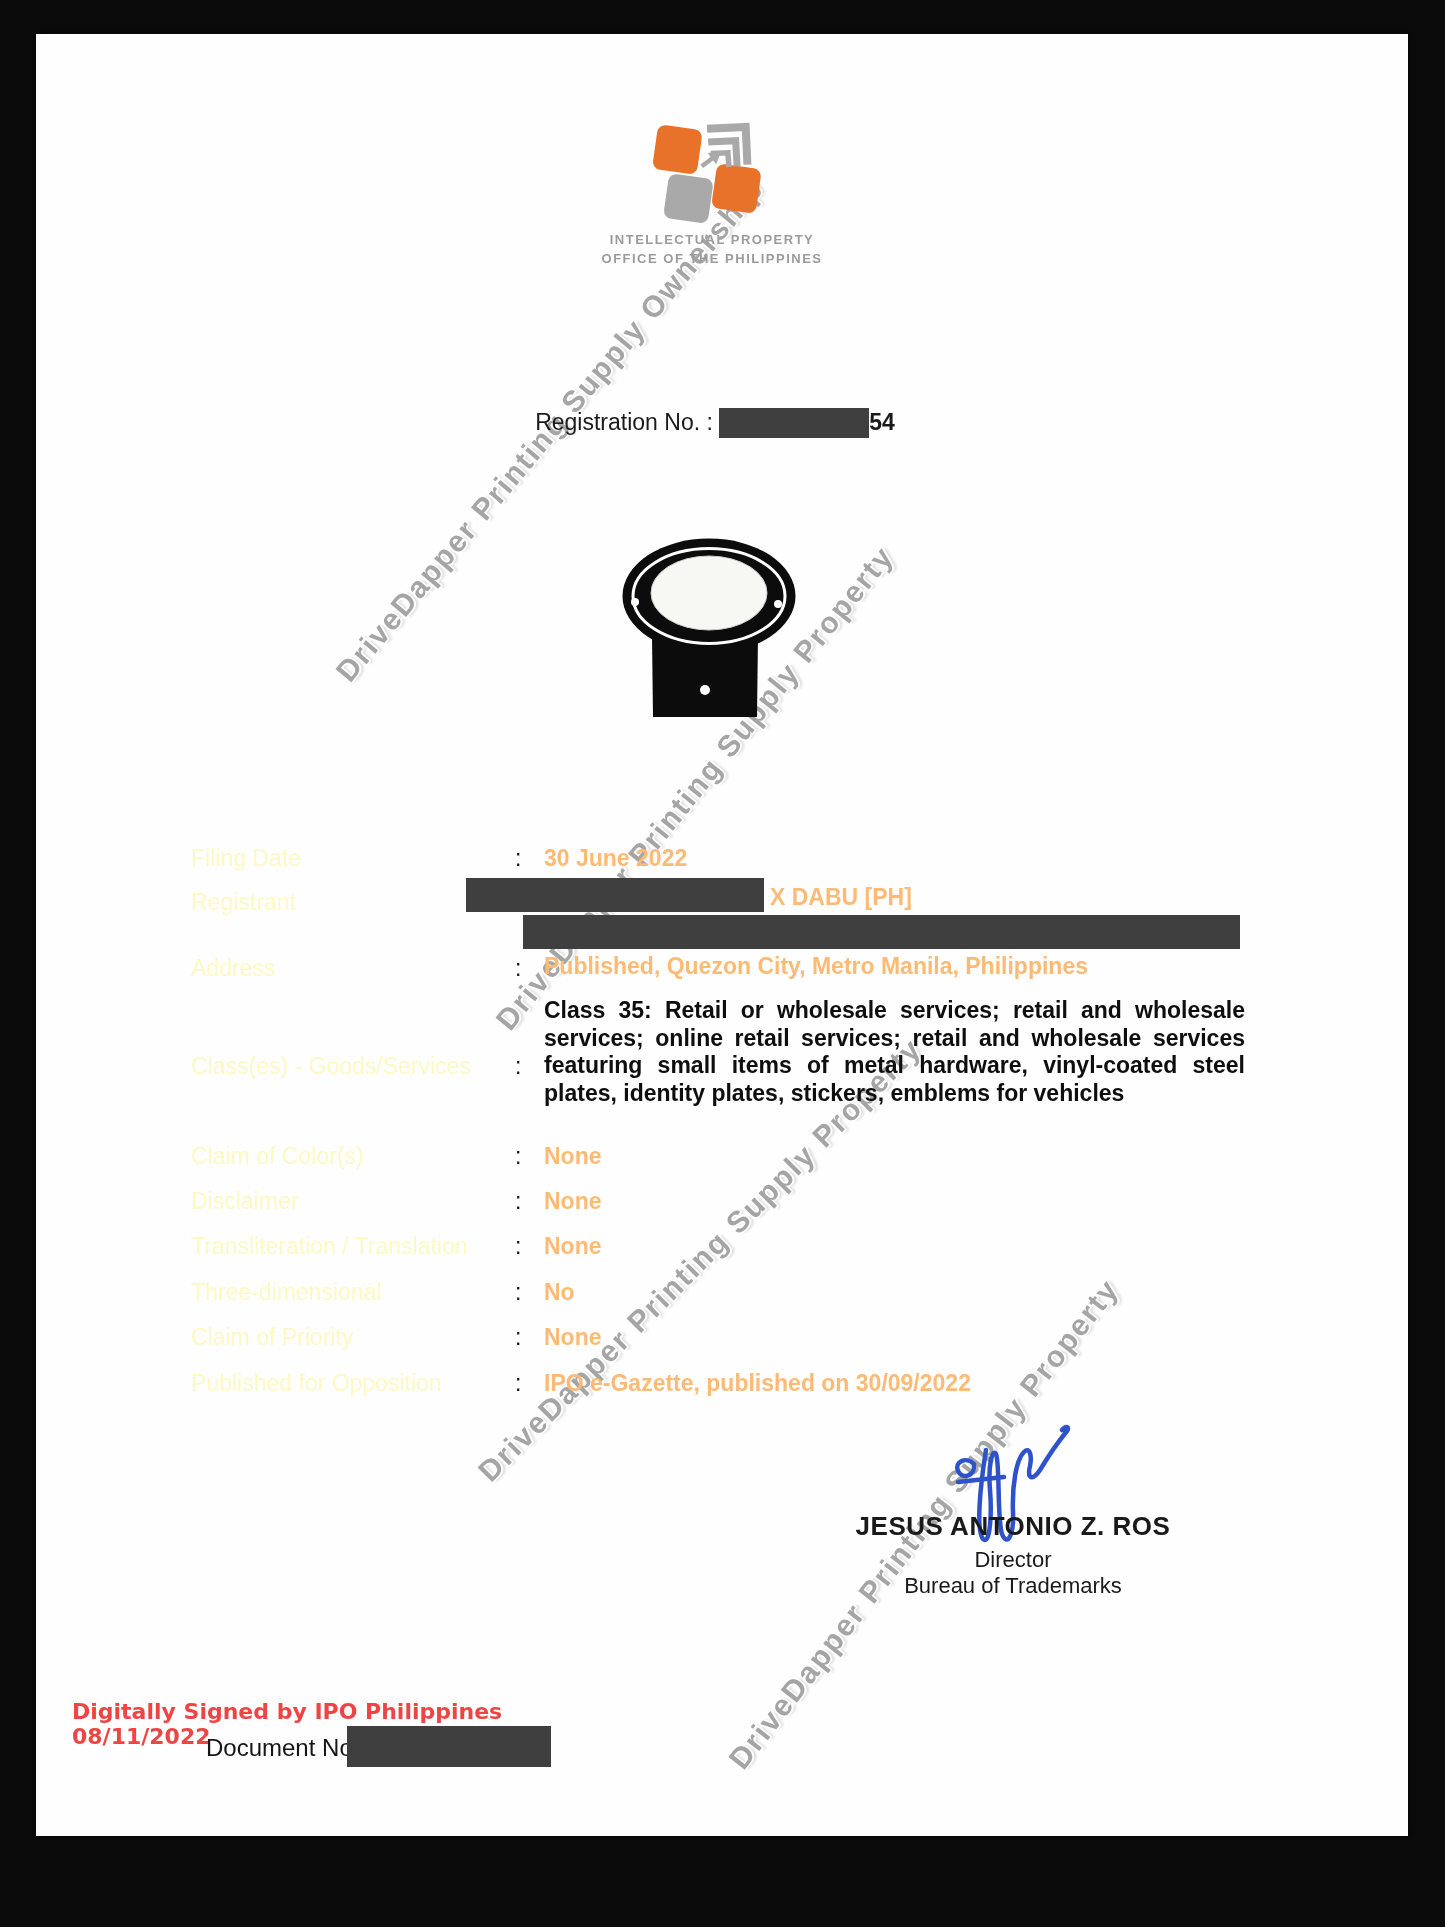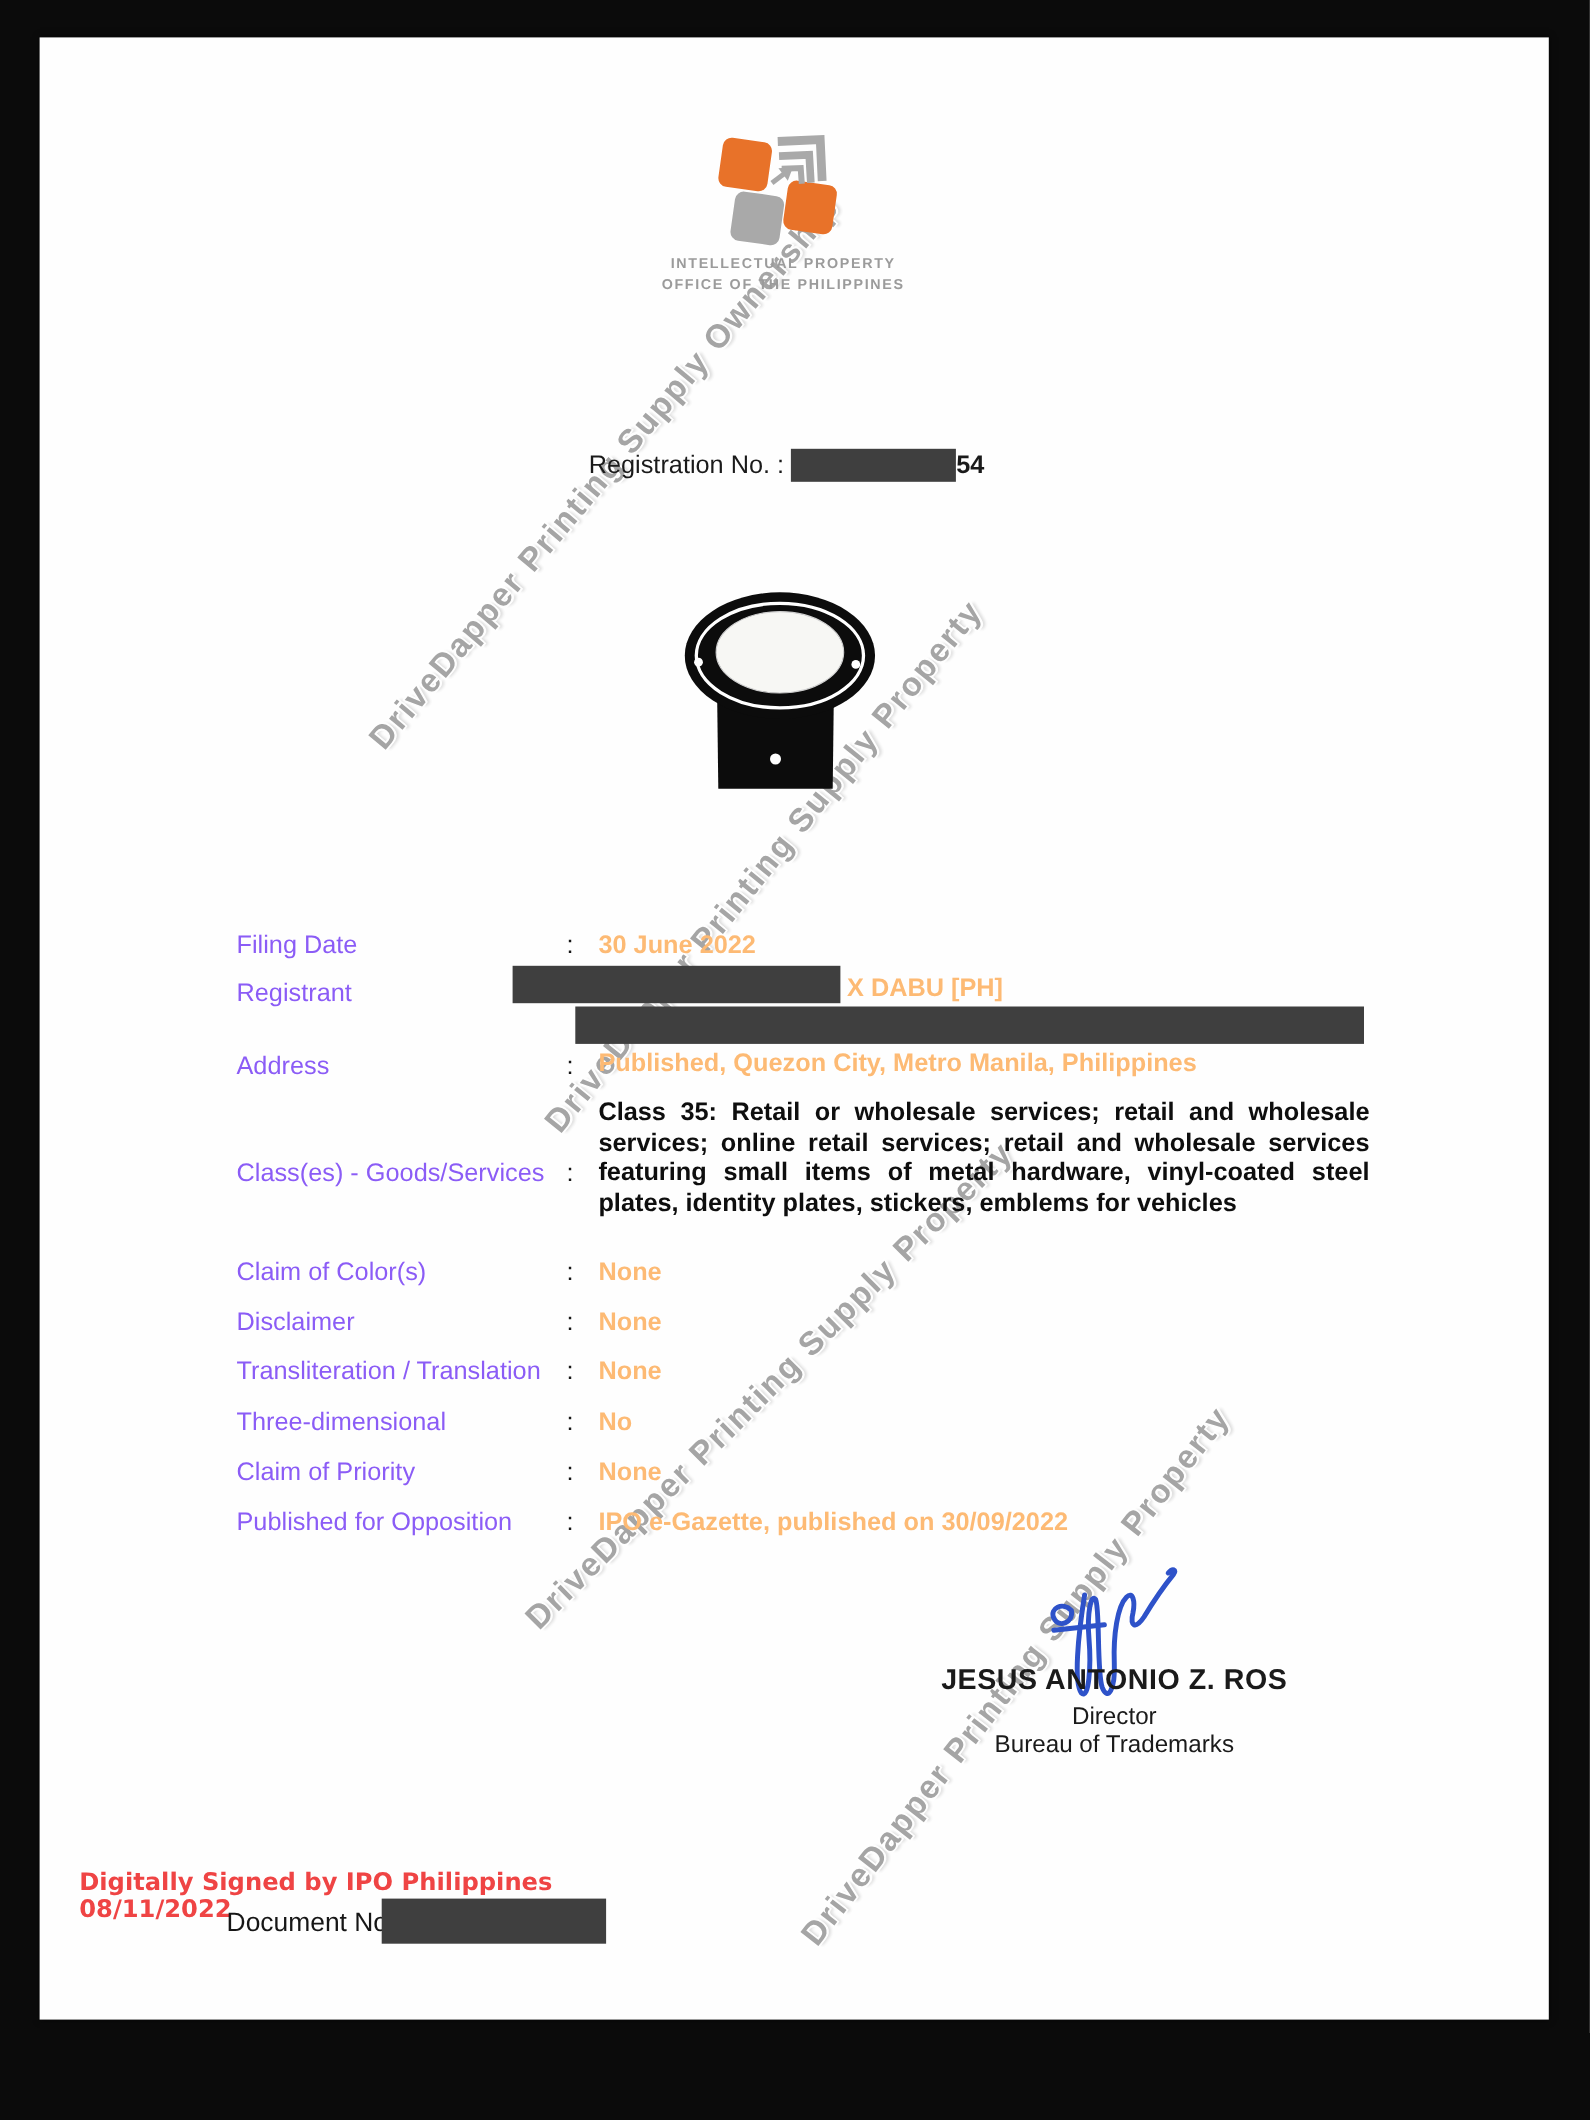--- a/index.html
+++ b/index.html
@@ -27,21 +27,21 @@
   }
   .doc-title{
     position:absolute;left:0;top:322px;width:1445px;text-align:center;
     font-family:"Liberation Serif",serif;font-weight:700;font-size:47px;color:#6e1414;
   }
   .regline{position:absolute;left:315px;width:800px;text-align:center;font-size:23px;}
   .regline b{font-weight:700;}
   .redact{background:#3f3f3f;position:absolute;}
   .redact-inline{display:inline-block;background:#3f3f3f;width:150px;height:30px;vertical-align:-8px;}
   
-  .lbl{position:absolute;left:215px;font-size:23px;color:#8b5cf6;}
+  .lbl{position:absolute;left:191px;font-size:23px;color:#fef9c3;}
   .col{position:absolute;left:515px;font-size:23px;color:#161616;}
   .val{position:absolute;left:544px;font-size:23px;font-weight:700;color:#fdba74;}
   .classpara{
     position:absolute;left:544px;top:997px;width:701px;
     font-size:23px;font-weight:700;line-height:27.6px;text-align:justify;color:#0e0e0e;
   }
   
   .sig-name{position:absolute;left:840px;top:1511px;width:346px;text-align:center;font-size:26px;font-weight:700;letter-spacing:.5px;}
   .sig-role{position:absolute;left:840px;top:1547px;width:346px;text-align:center;font-size:22px;}
   .sig-office{position:absolute;left:840px;top:1573px;width:346px;text-align:center;font-size:22px;}

